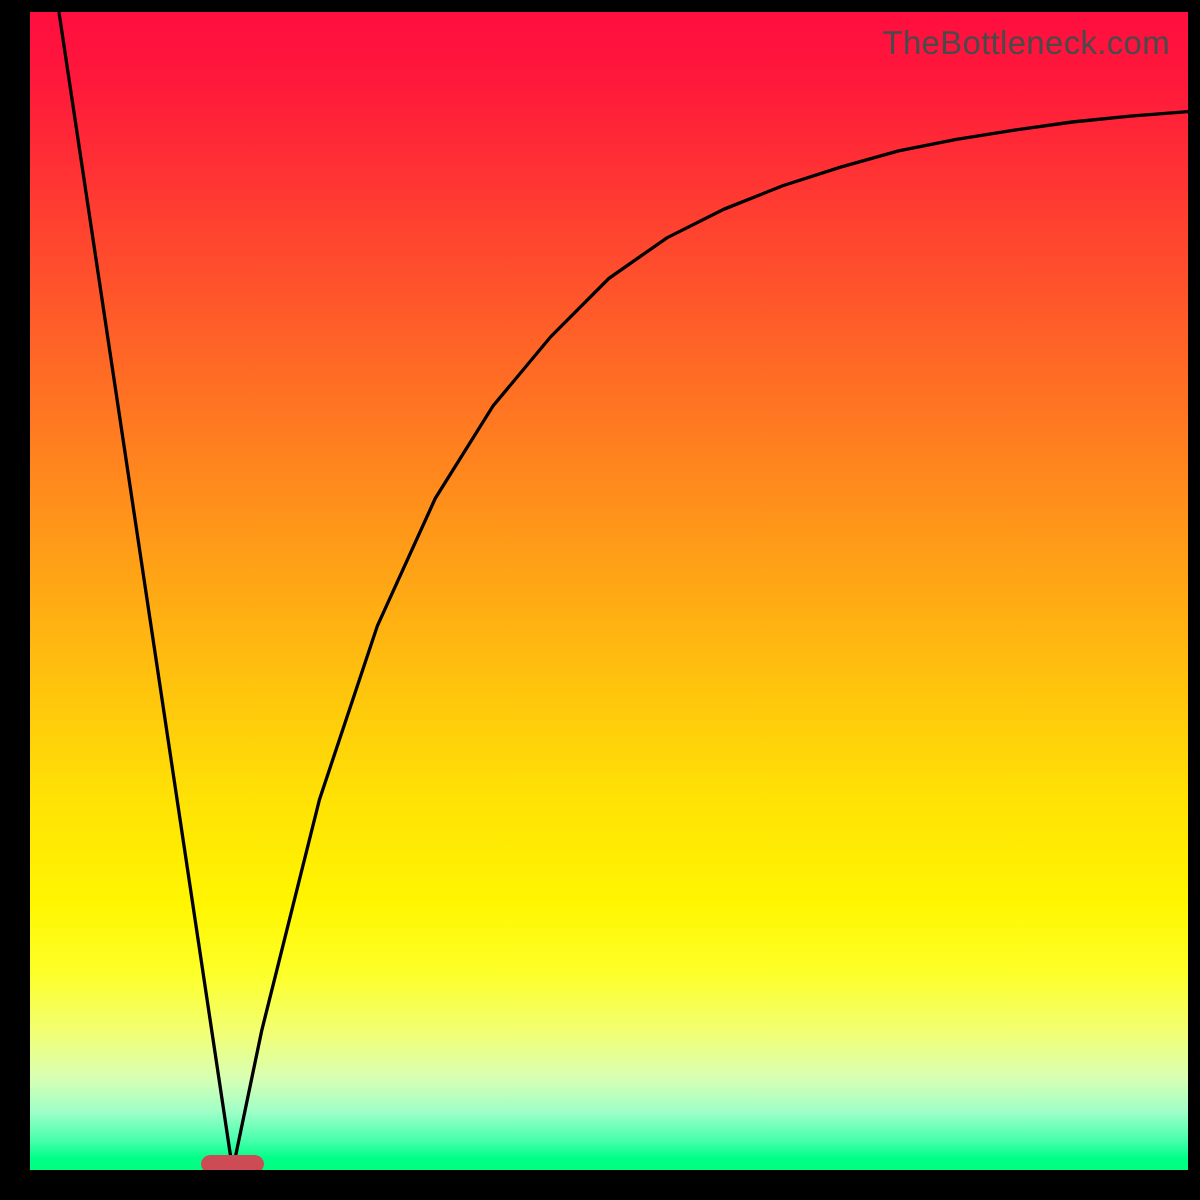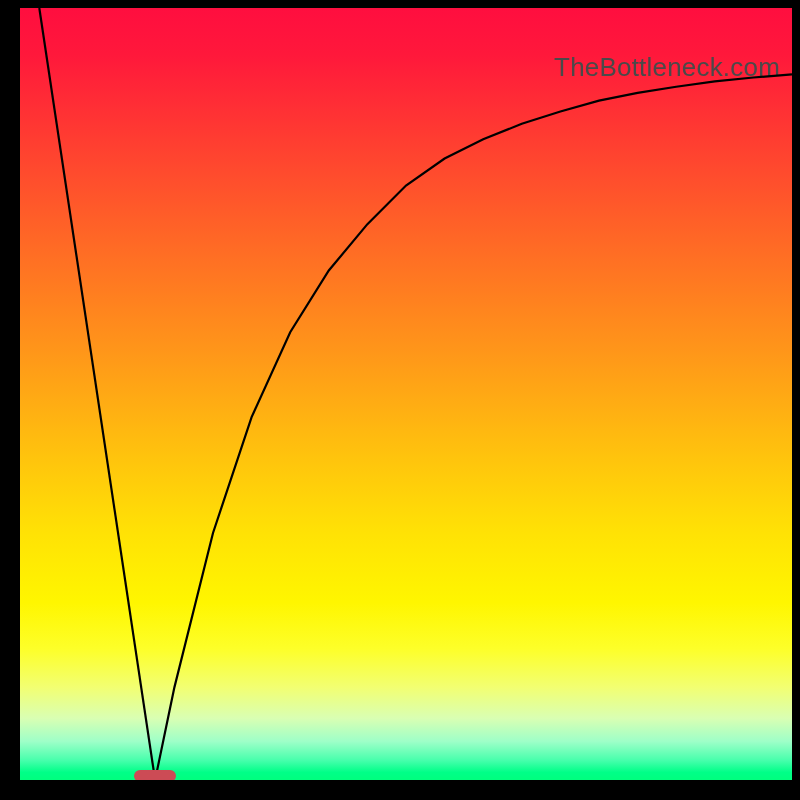--- a/index.html
+++ b/index.html
@@ -40,25 +40,24 @@
       #00ff88 99%,
       #00ff7e 100%
     );
     overflow: hidden;
   }
   .watermark {
     position: absolute;
     top: 8px;
     right: 12px;
     color: #4a4a4a;
-    font-size: 26px;
+    font-size: 22px;
     font-weight: 400;
     letter-spacing: 0.2px;
     pointer-events: none;
-    margin-top: 36px;
   }
   svg.curves {
     position: absolute;
     left: 0;
     top: 0;
     width: 772px;
     height: 772px;
   }
   .marker {
     position: absolute;

